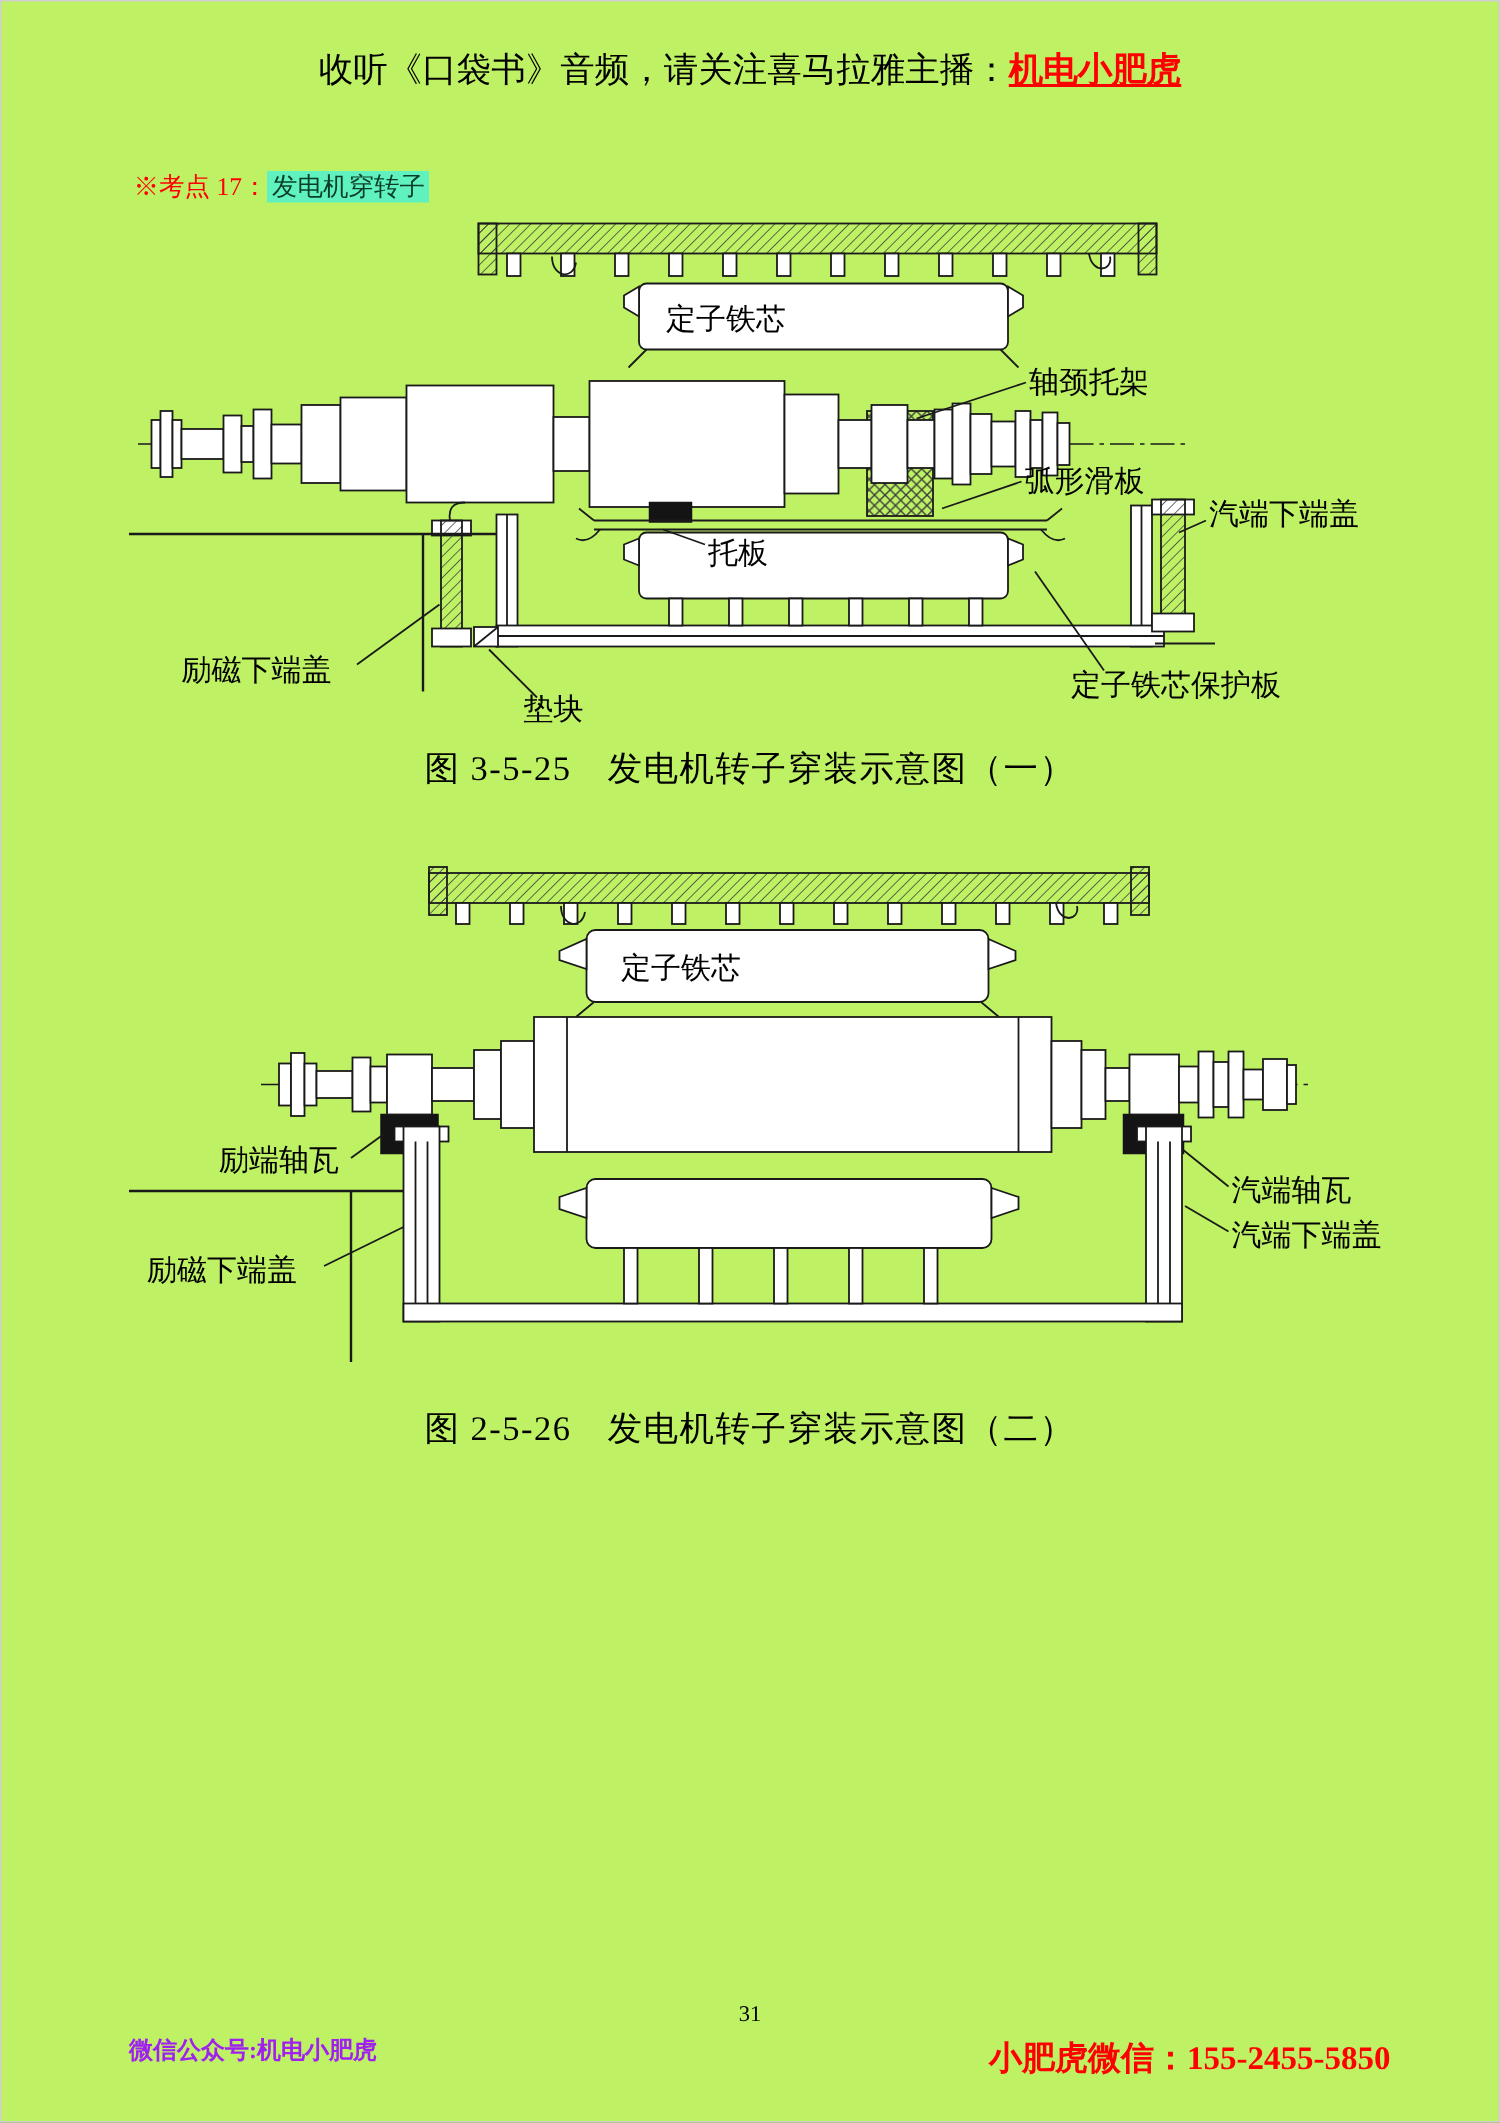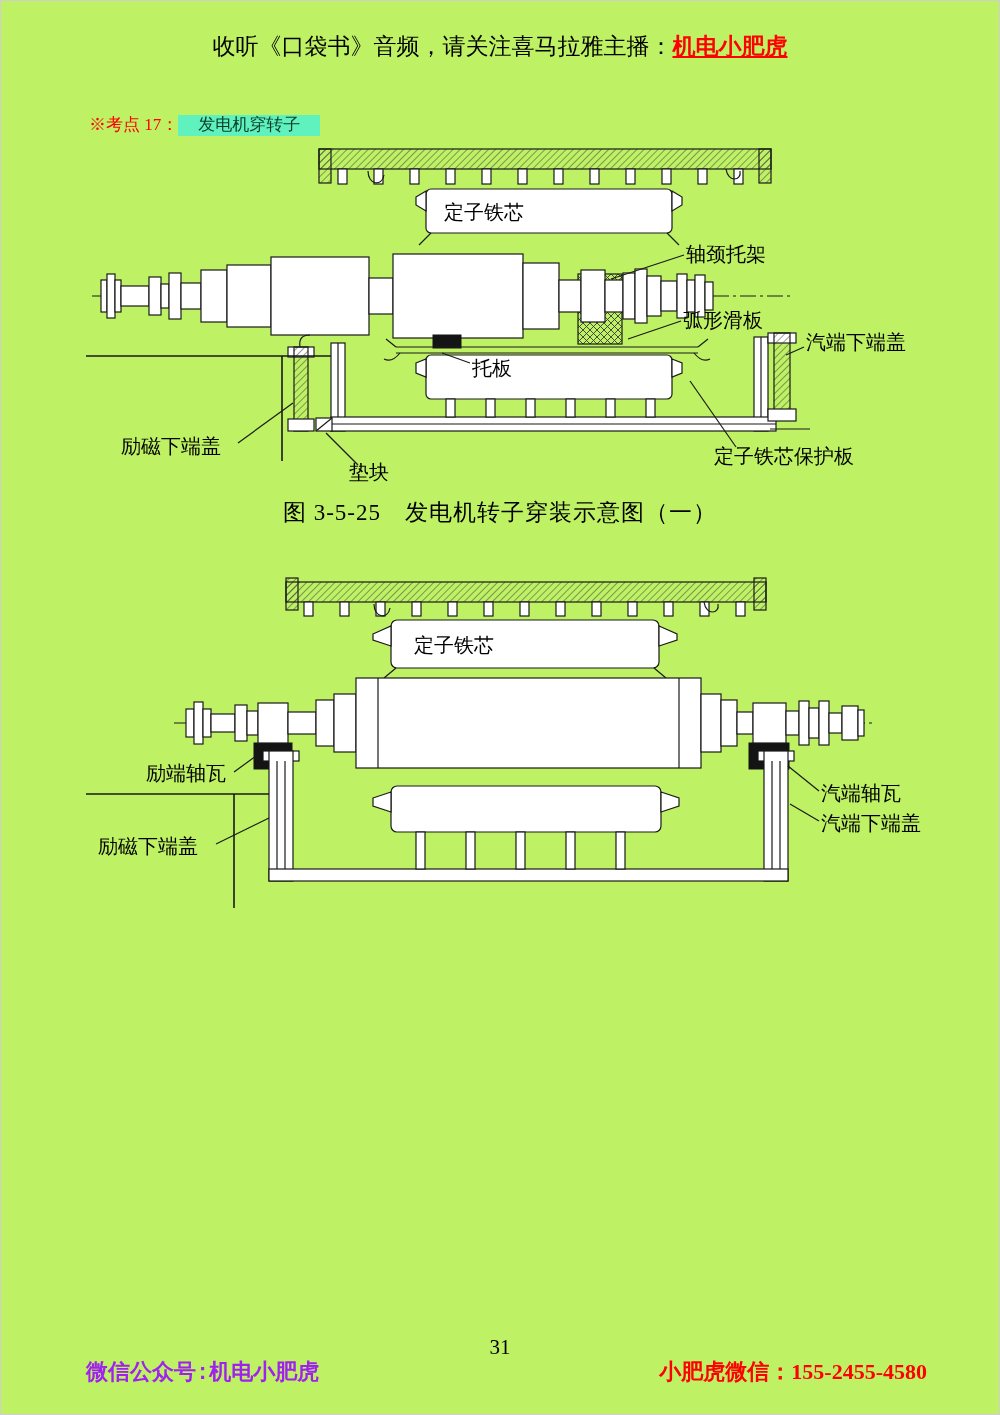--- a/index.html
+++ b/index.html
@@ -6,29 +6,29 @@
   .page{
     position:relative;width:1000px;height:1415px;margin:0 auto;
     background:#bef264;border:1px solid #cfcfcf;box-sizing:border-box;
     font-family:"Liberation Serif","DejaVu Serif",serif;color:#000;
     overflow:hidden;
   }
   .header{position:absolute;top:30px;left:0;width:100%;text-align:center;font-size:23px;}
   .header .link{color:var(--accent-red,#f00);font-weight:bold;text-decoration:underline;cursor:pointer;}
   .keypoint{position:absolute;top:112px;left:88px;font-size:17px;}
   .keypoint .marker{color:var(--accent-red,#f00);}
-  .keypoint .topic{background:var(--highlight-mint,#5ff1be);color:#062;padding:1px 20px;color:#0a3c2a;font-family:Liberation Mono, monospace;}
+  .keypoint .topic{background:var(--highlight-mint,#5ff1be);color:#062;padding:1px 3px;color:#0a3c2a;}
   .fig-svg{position:absolute;left:85px;}
   #fig1{top:140px;}
   #fig2{top:575px;}
   .caption{position:absolute;left:0;width:100%;text-align:center;font-size:23px;letter-spacing:1px;}
   #caption1{top:496px;}
   #caption2{top:936px;}
-  .page-number{position:absolute;top:1334px;left:0;width:100%;text-align:center;font-size:21px;}
-  .footer-left{position:absolute;top:1356px;left:85px;font-size:22px;font-weight:bold;color:var(--footer-purple,#a020f0);font-family:Liberation Mono, monospace;}
+  .page-number{position:absolute;top:1334px;left:0;width:100%;text-align:center;font-size:15px;}
+  .footer-left{position:absolute;top:1356px;left:85px;font-size:16px;font-weight:bold;color:var(--footer-purple,#a020f0);}
   .footer-right{position:absolute;top:1356px;right:72px;font-size:22px;font-weight:bold;color:var(--accent-red,#f00);}
   svg text{font-family:"Liberation Serif","DejaVu Serif",serif;font-size:20px;fill:#000;}
   .ln{stroke:#1a1a1a;stroke-width:1.2;fill:none;}
   .ln2{stroke:#1a1a1a;stroke-width:1.6;fill:none;}
   .fw{fill:#ffffff;stroke:#1a1a1a;stroke-width:1.2;}
   .fh1{fill:url(#hatch1);stroke:#1a1a1a;stroke-width:1.2;}
   .fc1{fill:url(#cross1);stroke:#1a1a1a;stroke-width:1.2;}
   .fh2{fill:url(#hatch2);stroke:#1a1a1a;stroke-width:1.2;}
   .fb{fill:#141414;stroke:#141414;}
   .cl{stroke:#1a1a1a;stroke-width:1.1;stroke-dasharray:16 4 3 4;fill:none;}
@@ -296,19 +296,20 @@
       <text x="735" y="224">汽端轴瓦</text>
 
       <line class="ln" x1="130" y1="268" x2="183" y2="242"></line>
       <text x="12" y="277">励磁下端盖</text>
 
       <line class="ln" x1="733" y1="245" x2="704" y2="228"></line>
       <text x="735" y="254">汽端下端盖</text>
     </g>
   </svg>
 
+  <div id="caption2" class="caption">图 2-5-26　发电机转子穿装示意图（二）</div>
 
   <div class="page-number">31</div>
 
   <div class="footer-left">微信公众号:机电小肥虎</div>
-  <div class="footer-right">小肥虎微信：155-2455-4580</div>
+  <div class="footer-right">小肥虎微信：155-2455-5850</div>
 
 </div>
 
 </body></html>

